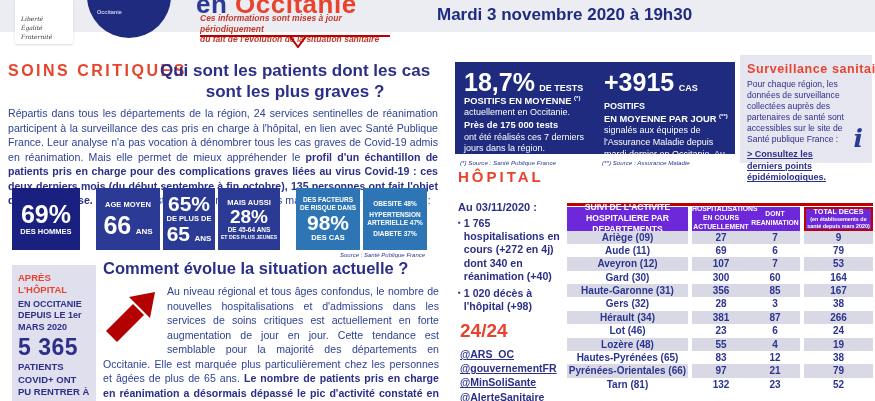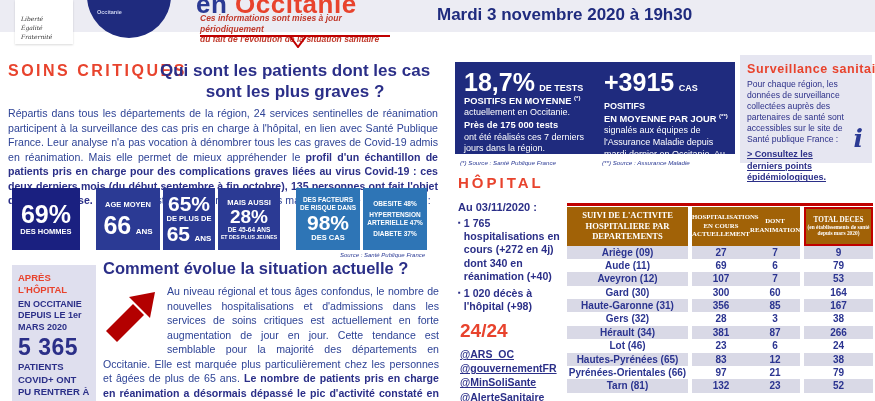--- a/index.html
+++ b/index.html
@@ -64,36 +64,36 @@
   .src-note { position:absolute; font-size:6.2px; font-style:italic; color:#2b3a94; }
   .src1 { left:460px; top:159px; }
   .src2 { left:602px; top:159px; }
 
   .surv-box { position:absolute; left:740px; top:55px; width:132px; height:108px; background:#e6e6f1; padding:7px 7px; }
   .surv-title { color:#e8432d; font-weight:bold; font-size:12.5px; letter-spacing:.6px; white-space:nowrap; }
   .surv-body { color:#2b2f88; font-size:8.6px; line-height:1.28; margin-top:3px; }
   .surv-link { color:#2b2f88; font-size:9px; font-weight:bold; text-decoration:underline; margin-top:4px; width:92px; line-height:1.3; cursor:pointer; }
   .info-icon { position:absolute; right:9px; bottom:10px; font-family:"DejaVu Serif", serif; font-style:italic; font-weight:bold; font-size:25px; color:#2b3a94; }
 
-  .hop-label { position:absolute; left:458px; top:174px; color:#e8432d; font-size:15px; font-weight:bold; letter-spacing:3px; }
+  .hop-label { position:absolute; left:458px; top:168px; color:#e8432d; font-size:15px; font-weight:bold; letter-spacing:3px; }
   .hop-title { position:absolute; left:566px; top:174px; color:#2b2f88; font-size:15px; font-weight:bold; }
 
   .hop-info { position:absolute; left:458px; top:201px; width:106px; color:#2b2f88; }
   .hop-asof { font-size:11px; font-weight:bold; }
   .hop-bullet { display:flex; font-size:10.6px; font-weight:bold; line-height:1.25; margin-top:4px; }
   .hop-bullet .bdot { font-size:8px; margin:1px 3px 0 0; }
   .avail { position:absolute; left:460px; top:320px; color:#e8432d; font-size:19px; font-weight:bold; }
   .slinks { position:absolute; left:460px; top:347px; }
   .slink { color:#2b2f88; font-size:10.5px; font-weight:bold; text-decoration:underline; line-height:1.35; cursor:pointer; }
 
   
   .htable { position:absolute; left:567px; top:203px; width:306px; }
   .red-bar { width:306px; height:2.5px; background:#c00000; }
   .thead { display:flex; margin-top:1px; }
-  .th { background:#a16207; color:#fff; font-weight:bold; text-align:center; display:flex; flex-direction:column; justify-content:center; height:39px;font-family:Liberation Serif, serif; }
+  .th { background:#6d28d9; color:#fff; font-weight:bold; text-align:center; display:flex; flex-direction:column; justify-content:center; height:24px; }
   .th1 { width:121px; font-size:8.6px; line-height:1.25; }
   .thgap { width:4px; }
   .th23 { width:108px; display:flex; flex-direction:row; }
   .th2 { width:58px; font-size:6.8px; line-height:1.3; display:flex; flex-direction:column; justify-content:center; }
   .th3 { width:50px; font-size:6.8px; line-height:1.3; display:flex; flex-direction:column; justify-content:center; }
   .th4 { width:69px; border:2px solid #c00000; font-size:7.2px; line-height:1.15; }
   .th4 .sub { font-size:5.4px; line-height:1.15; }
   .tbody .trow { display:flex; height:13.4px; }
   .cell { color:#2b3490; font-weight:bold; font-size:10px; line-height:13.4px; text-align:center; }
   .c1 { width:121px; }
@@ -313,20 +313,27 @@
         </div>
 
         <div class="trow">
           <div class="cell c1">Lot (46)</div>
           <div class="cgap"></div>
           <div class="cell c2">23</div>
           <div class="cell c3">6</div>
           <div class="cell c4">24</div>
         </div>
 
+        <div class="trow">
+          <div class="cell c1">Lozère (48)</div>
+          <div class="cgap"></div>
+          <div class="cell c2">55</div>
+          <div class="cell c3">4</div>
+          <div class="cell c4">19</div>
+        </div>
 
         <div class="trow">
           <div class="cell c1">Hautes-Pyrénées (65)</div>
           <div class="cgap"></div>
           <div class="cell c2">83</div>
           <div class="cell c3">12</div>
           <div class="cell c4">38</div>
         </div>
 
         <div class="trow">

